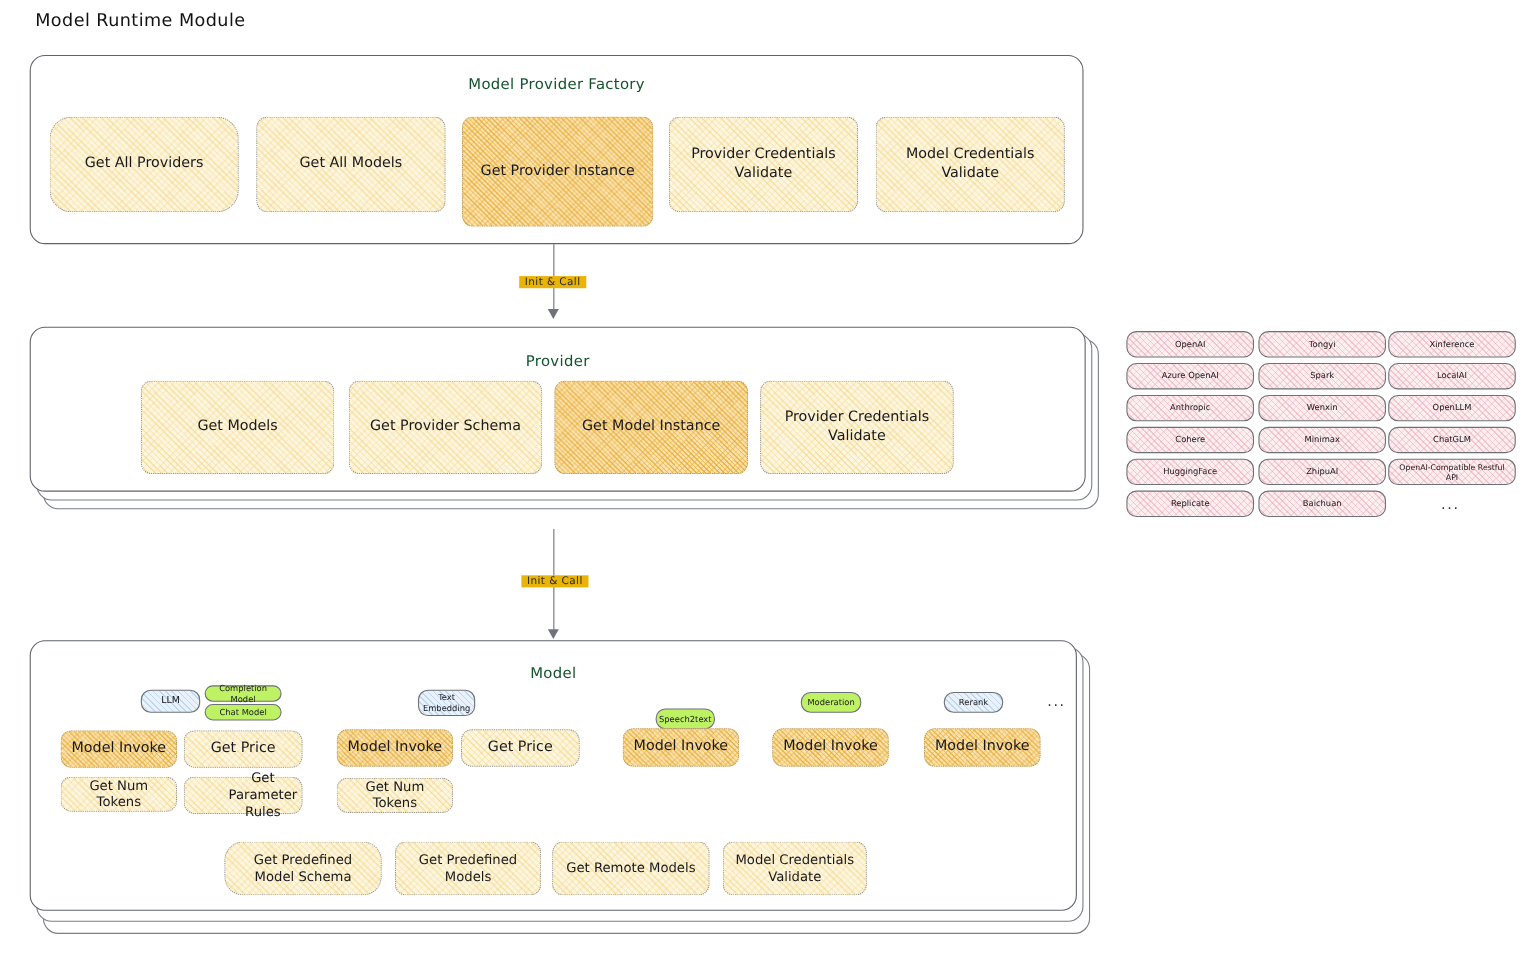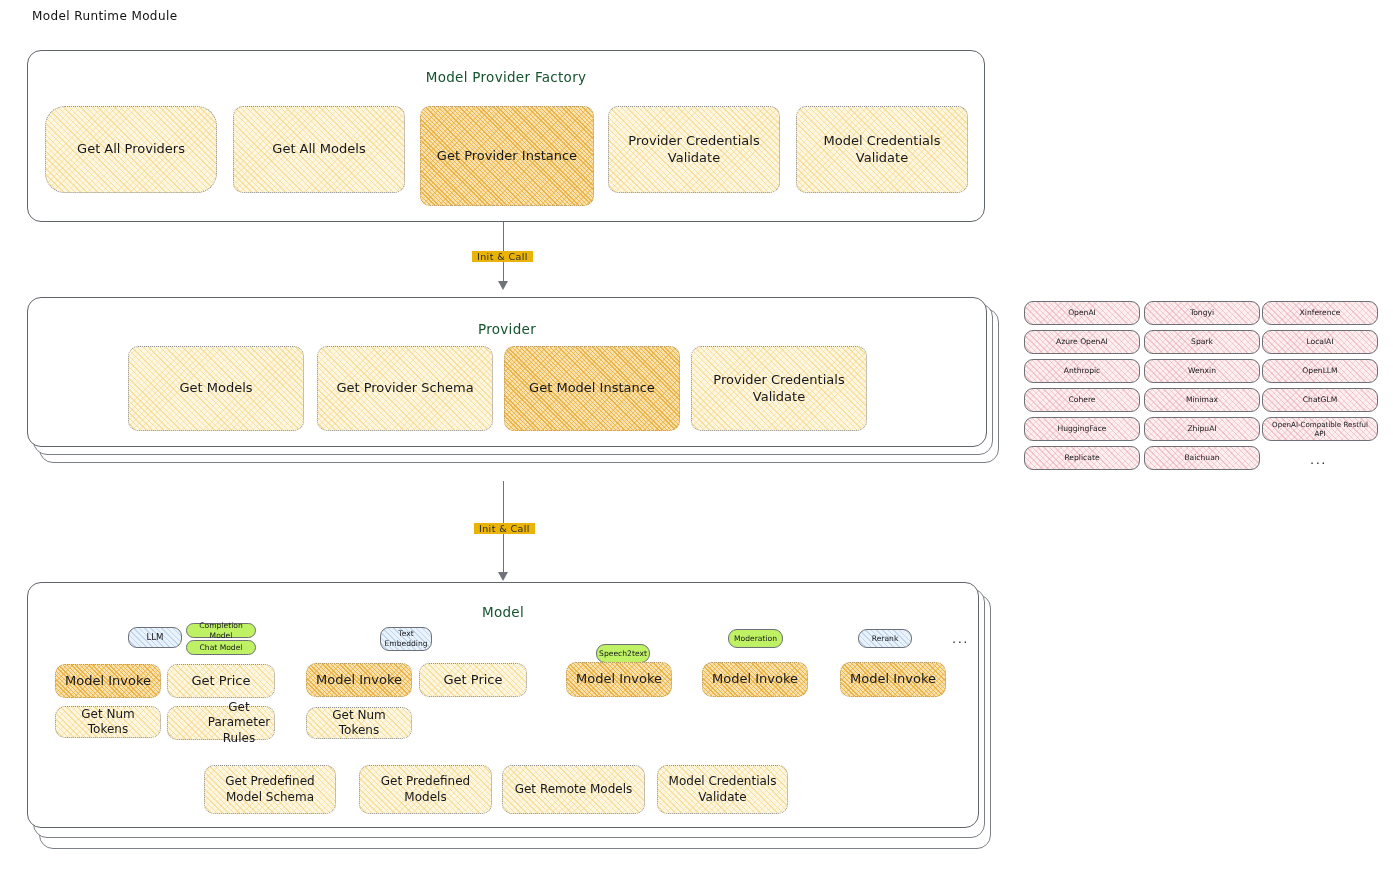--- a/index.html
+++ b/index.html
@@ -15,21 +15,21 @@
     overflow: hidden;
     font-family: "DejaVu Sans", "Liberation Sans", sans-serif;
     color: #1c1c1c;
   }
 
   
   .page-title {
     position: absolute;
     left: 32px;
     top: 9px;
-    font-size: 12px;
+    font-size: 16px;
     letter-spacing: 0.4px;
     color: #111111;
   }
 
   
   .card {
     position: absolute;
     box-sizing: border-box;
     background: #ffffff;
     border: 1.2px solid #60646c;
@@ -218,16 +218,16 @@
 <div class="node amber fs-13" style="left:566px; top:662px; width:106px; height:35px; z-index:2;">Model Invoke</div>
 
 <div class="node plain fs-8" style="left:728px; top:629px; width:55px; height:19px; z-index:2;">Moderation</div>
 <div class="node amber fs-13" style="left:702px; top:662px; width:106px; height:35px; z-index:2;">Model Invoke</div>
 
 <div class="node blue fs-8" style="left:858px; top:629px; width:54px; height:19px; z-index:2;">Rerank</div>
 <div class="node amber fs-13" style="left:840px; top:662px; width:106px; height:35px; z-index:2;">Model Invoke</div>
 
 <div class="ellipsis" style="left:952px; top:631px; z-index:2;">...</div>
 
-<div class="node yellow fs-12" style="left:204px; top:765px; width:132px; height:49px; z-index:2;">Get Predefined Model Schema</div>
+<div class="node yellow fs-12" style="left:204px; top:765px; width:143px; height:49px; z-index:2;border-radius:17px;">Get Predefined Model Schema</div>
 <div class="node yellow fs-12" style="left:359px; top:765px; width:133px; height:49px; z-index:2;">Get Predefined Models</div>
 <div class="node yellow fs-12" style="left:502px; top:765px; width:143px; height:49px; z-index:2;">Get Remote Models</div>
 <div class="node yellow fs-12" style="left:657px; top:765px; width:131px; height:49px; z-index:2;">Model Credentials Validate</div>
 
 </body></html>

